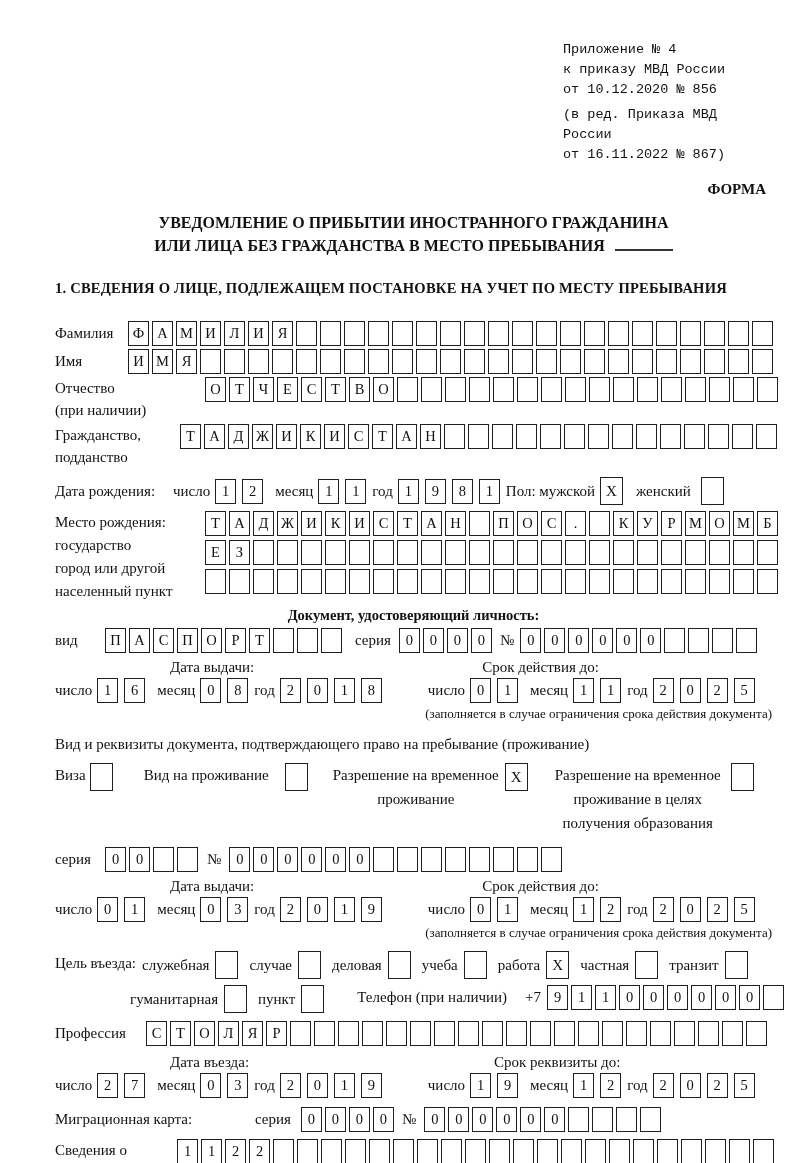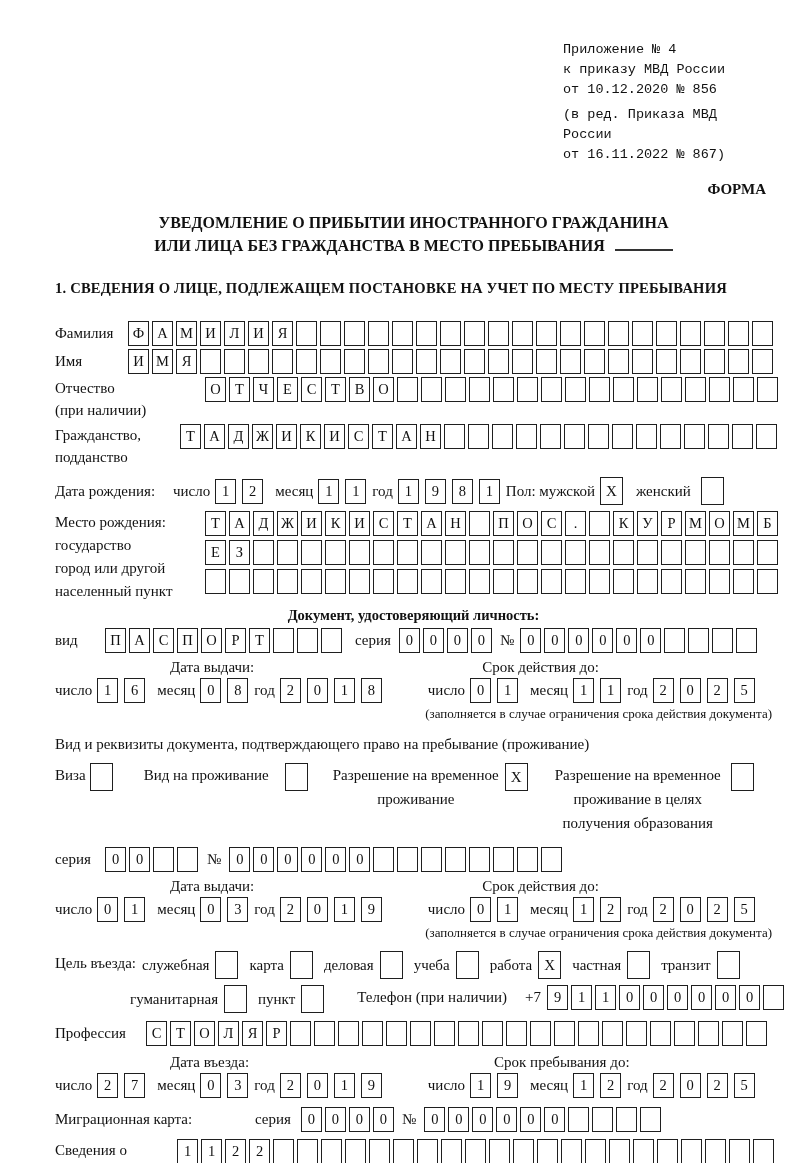--- a/index.html
+++ b/index.html
@@ -503,21 +503,21 @@
 
   <div class="purpose-row">
     <span class="lbl">Цель въезда:</span>
     <span class="opt">
       <span class="lbl">служебная</span>
         <span class="cells checkbox">
           <span class="cell"></span>
         </span>
     </span>
     <span class="opt">
-      <span class="lbl">карта</span>
+      <span class="lbl">случае</span>
         <span class="cells checkbox">
           <span class="cell"></span>
         </span>
     </span>
     <span class="opt">
       <span class="lbl">деловая</span>
         <span class="cells checkbox">
           <span class="cell"></span>
         </span>
     </span>
@@ -602,21 +602,21 @@
         <span class="cell"></span>
         <span class="cell"></span>
         <span class="cell"></span>
         <span class="cell"></span>
         <span class="cell"></span>
       </span>
   </div>
 
   <div class="date-heads" style="margin-top:8px;">
     <span style="margin-left:115px;">Дата въезда:</span>
-    <span style="margin-left:245px;">Срок пребывания до:</span>
+    <span style="margin-left:245px;">Срок реквизиты до:</span>
   </div>
   <div class="date-row">
     <span class="lbl">число</span>
     <span class="cells gapped">
         <span class="cell">2</span>
         <span class="cell">7</span>
       </span>
     <span class="lbl" style="margin-left:6px;">месяц</span>
     <span class="cells gapped">
         <span class="cell">0</span>

